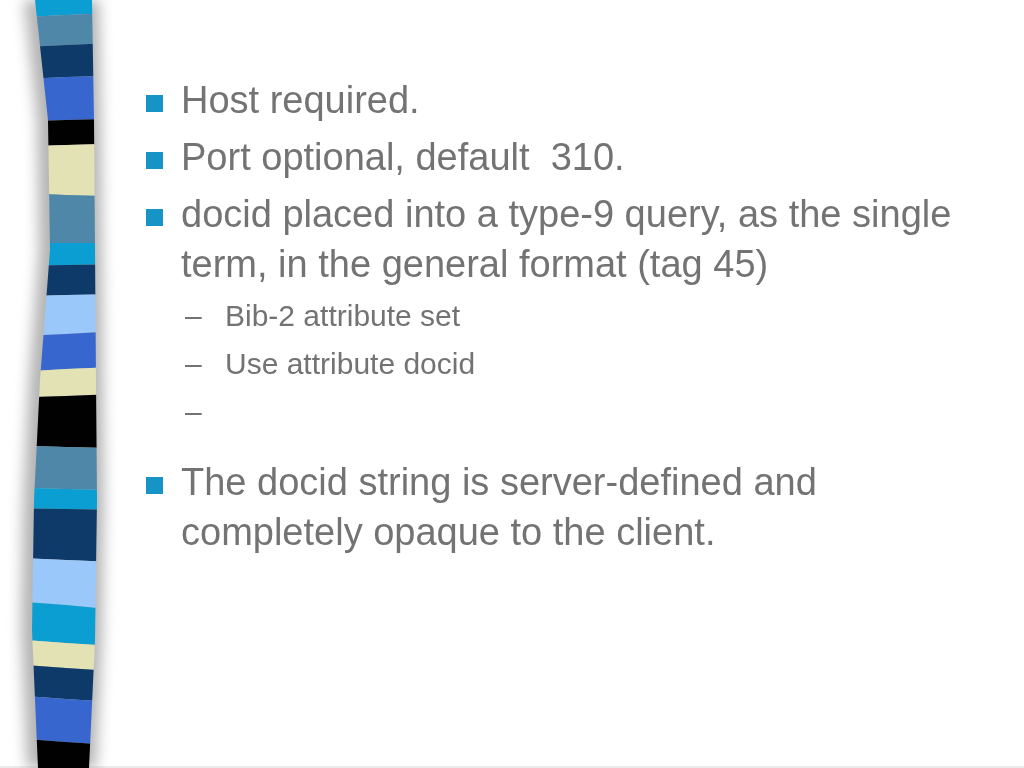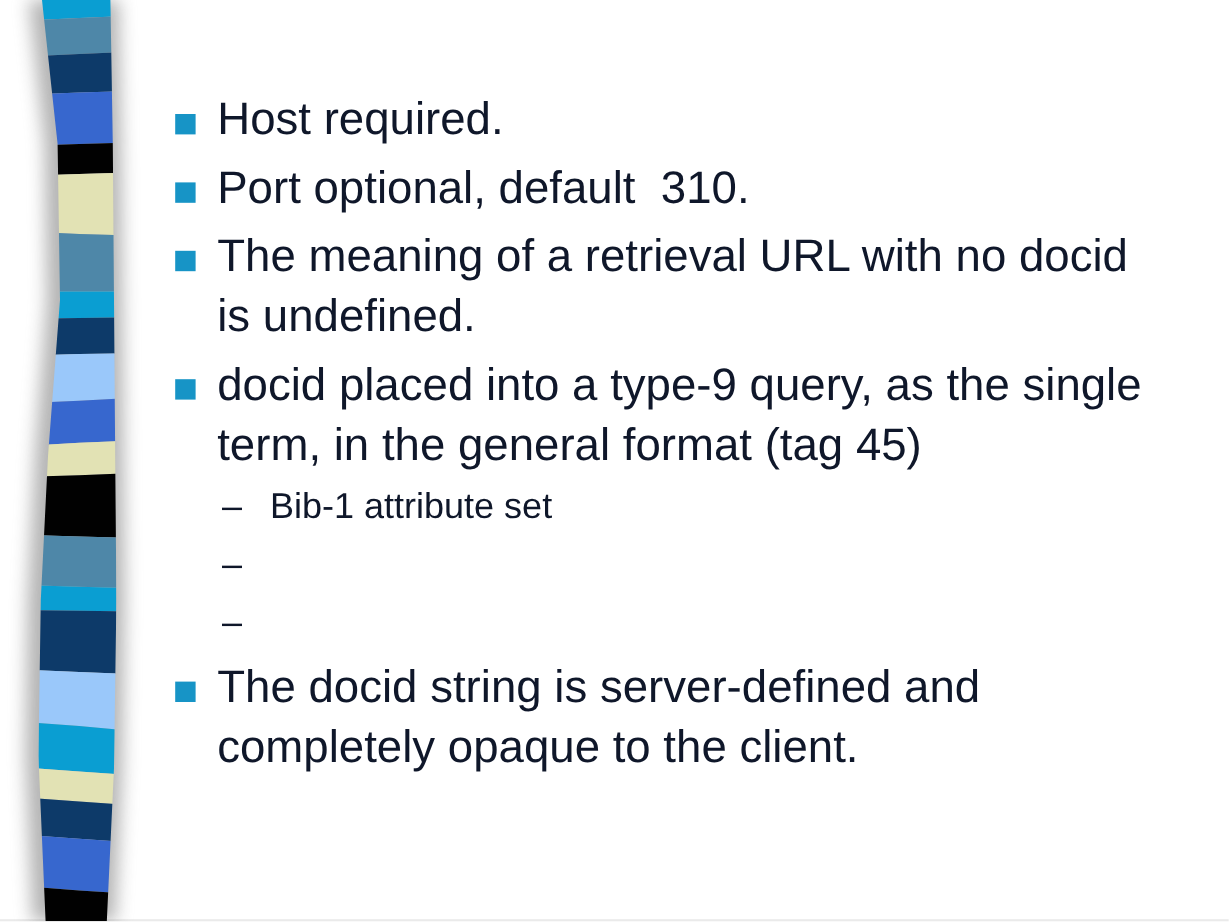--- a/index.html
+++ b/index.html
@@ -35,37 +35,37 @@
     position: absolute;
     left: 0;
     top: 0;
     width: 1024px;
     height: 768px;
     box-sizing: border-box;
     padding: 75px 0 0 145px;
     display: flex;
     flex-direction: column;
     align-items: flex-start;
-    color: #0f172a;
+    color: #737373;
     z-index: 1;
   }
   .row { display: flex; }
   .l1 {
     font-size: 38px;
     line-height: 50px;
     margin-bottom: 7px;
   }
   .l2 {
     font-size: 30px;
     line-height: 48px;
     padding-left: 40px;
     margin: 0;
   }
   .l1 + .l2 { margin-top: -4px; }
-  .l2 + .l1 { margin-top: 5px; }
+  .l2 + .l1 { margin-top: 21px; }
   .sq {
     width: 17px;
     height: 17px;
     margin: 20px 18px 0 1px;
     flex: none;
   }
   .dash {
     width: 40px;
     flex: none;
   }
@@ -117,34 +117,30 @@
 <div class="row l1">
       <span class="sq" style="background: rgb(23, 148, 198);"></span>
       <span class="txt">Host required.</span>
     </div>
     <div class="row l1">
       <span class="sq" style="background: rgb(23, 148, 198);"></span>
       <span class="txt">Port optional, default  310.</span>
     </div>
     <div class="row l1">
       <span class="sq" style="background: rgb(23, 148, 198);"></span>
-      <span class="txt">The meaning of a retrieval URL with no docid
-is undefined.</span>
-    </div>
-    <div class="row l1">
-      <span class="sq" style="background: rgb(23, 148, 198);"></span>
       <span class="txt">docid placed into a type-9 query, as the single
 term, in the general format (tag 45)</span>
     </div>
     <div class="row l2">
       <span class="dash">–</span>
-      <span class="txt">Bib-1 attribute set</span>
+      <span class="txt">Bib-2 attribute set</span>
     </div>
     <div class="row l2">
       <span class="dash">–</span>
+      <span class="txt">Use attribute docid</span>
     </div>
     <div class="row l2">
       <span class="dash">–</span>
     </div>
     <div class="row l1">
       <span class="sq" style="background: rgb(23, 148, 198);"></span>
       <span class="txt">The docid string is server-defined and
 completely opaque to the client.</span>
     </div>
   </div>

